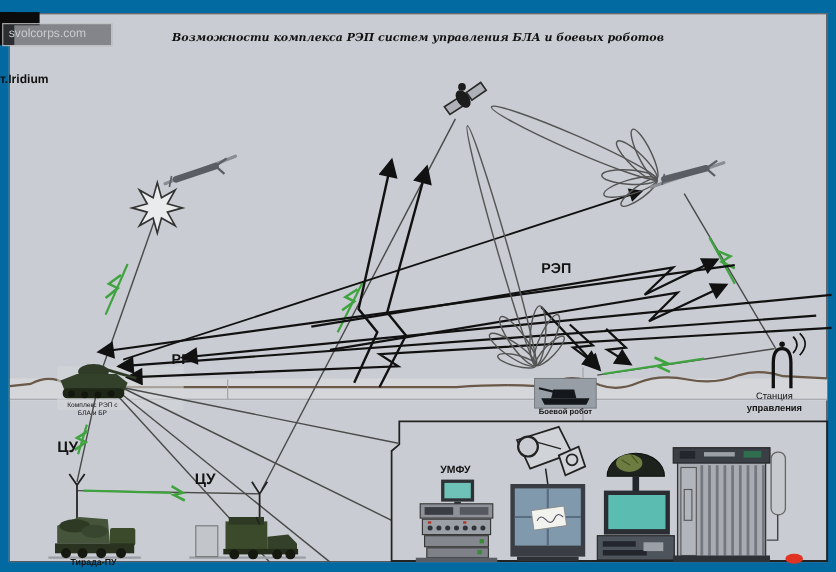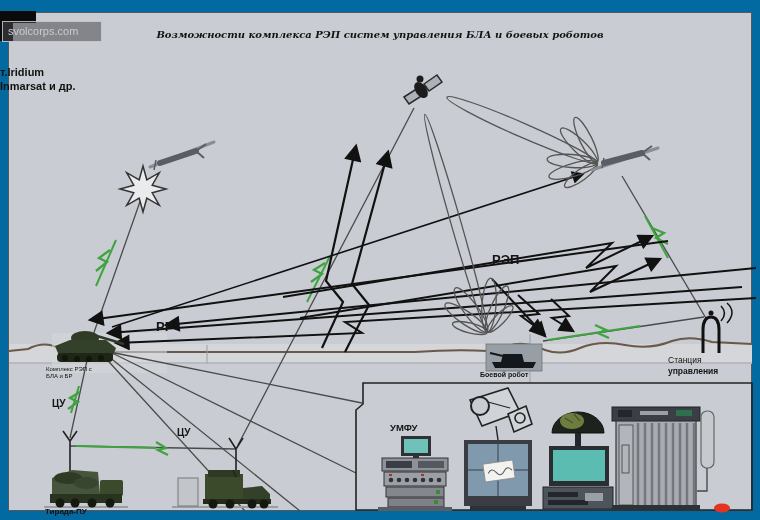--- a/index.html
+++ b/index.html
@@ -2,26 +2,26 @@
 <html><head>
 <meta charset="utf-8">
 <style>
   html,body{margin:0;padding:0;background:#ffffff;}
   #screen{position:relative;width:760px;height:520px;background:#0369a1;overflow:hidden;
           font-family:"Liberation Sans","DejaVu Sans",sans-serif;}
   #slide{position:absolute;left:8px;top:12px;width:744px;height:499px;
          background:#c9ccd2;border:1px solid #55585c;box-sizing:border-box;}
   svg#diagram{position:absolute;left:0;top:0;width:760px;height:520px;}
   .lbl{position:absolute;color:#141414;white-space:nowrap;}
-  .center{white-space:normal;}
+  .center{text-align:center;white-space:normal;}
   .title-line{left:0;right:0;text-align:center;font-family:"DejaVu Serif","Liberation Serif",serif;
               font-style:italic;font-weight:bold;font-size:10px;color:#121212;}
   .satcap{left:0;right:0;font-weight:bold;font-size:11px;color:#111;}
   .biglbl{font-weight:bold;font-size:13px;}
-  .cu{font-weight:bold;font-size:10px;}
+  .cu{font-weight:bold;font-size:14px;}
   .tiny{font-size:6px;}
   #watermark-box{position:absolute;left:2px;top:21px;width:100px;height:21px;
                  background:rgba(72,75,80,0.55);border:1px solid rgba(220,220,220,0.75);
                  box-sizing:border-box;}
   #watermark-text{position:absolute;left:5px;top:3px;font-size:11px;color:#c9cbcd;}
   .corner-black{position:absolute;background:#0b0b0b;}
 </style>
 </head>
 <body>
 
@@ -278,23 +278,22 @@
 
   <div class="corner-black" style="left:0;top:11px;width:36px;height:12px;"></div>
   <div class="corner-black" style="left:0;top:11px;width:13px;height:30px;"></div>
   <div id="watermark-box">
     <span id="watermark-text">svolcorps.com</span>
   </div>
 
   <div class="lbl title-line" style="top:29px;">Возможности комплекса РЭП  систем управления БЛА и боевых  роботов</div>
 
   <div class="lbl satcap" style="top:66px;left:0;right:0;">т.Iridium</div>
-  <div class="lbl satcap" style="top:80px;left:0;right:0;">Inmarsat и др.</div>
-
-  <div class="lbl biglbl" style="left:492px;top:252px;">РЭП</div>
+
+  <div class="lbl biglbl" style="left:492px;top:236px;">РЭП</div>
   <div class="lbl biglbl" style="left:136px;top:319px;padding-left:20px;">РР</div>
   <div class="lbl cu" style="left:52px;top:398px;">ЦУ</div>
   <div class="lbl cu" style="left:177px;top:427px;">ЦУ</div>
 
   <div class="lbl center" style="left:668px;top:355px;width:72px;font-size:8.5px;">Станция</div>
   <div class="lbl center" style="left:668px;top:366px;width:72px;font-size:8.5px;font-weight:bold;">управления</div>
   <div class="lbl center" style="left:480px;top:371px;width:68px;font-size:7px;font-weight:bold;">Боевой робот</div>
   <div class="lbl center tiny" style="left:46px;top:366px;width:76px;">Комплекс РЭП с</div>
   <div class="lbl center tiny" style="left:46px;top:373px;width:76px;">БЛА и БР</div>
   <div class="lbl center" style="left:45px;top:507px;width:80px;font-size:8px;font-weight:bold;">Тирада-ПУ</div>

